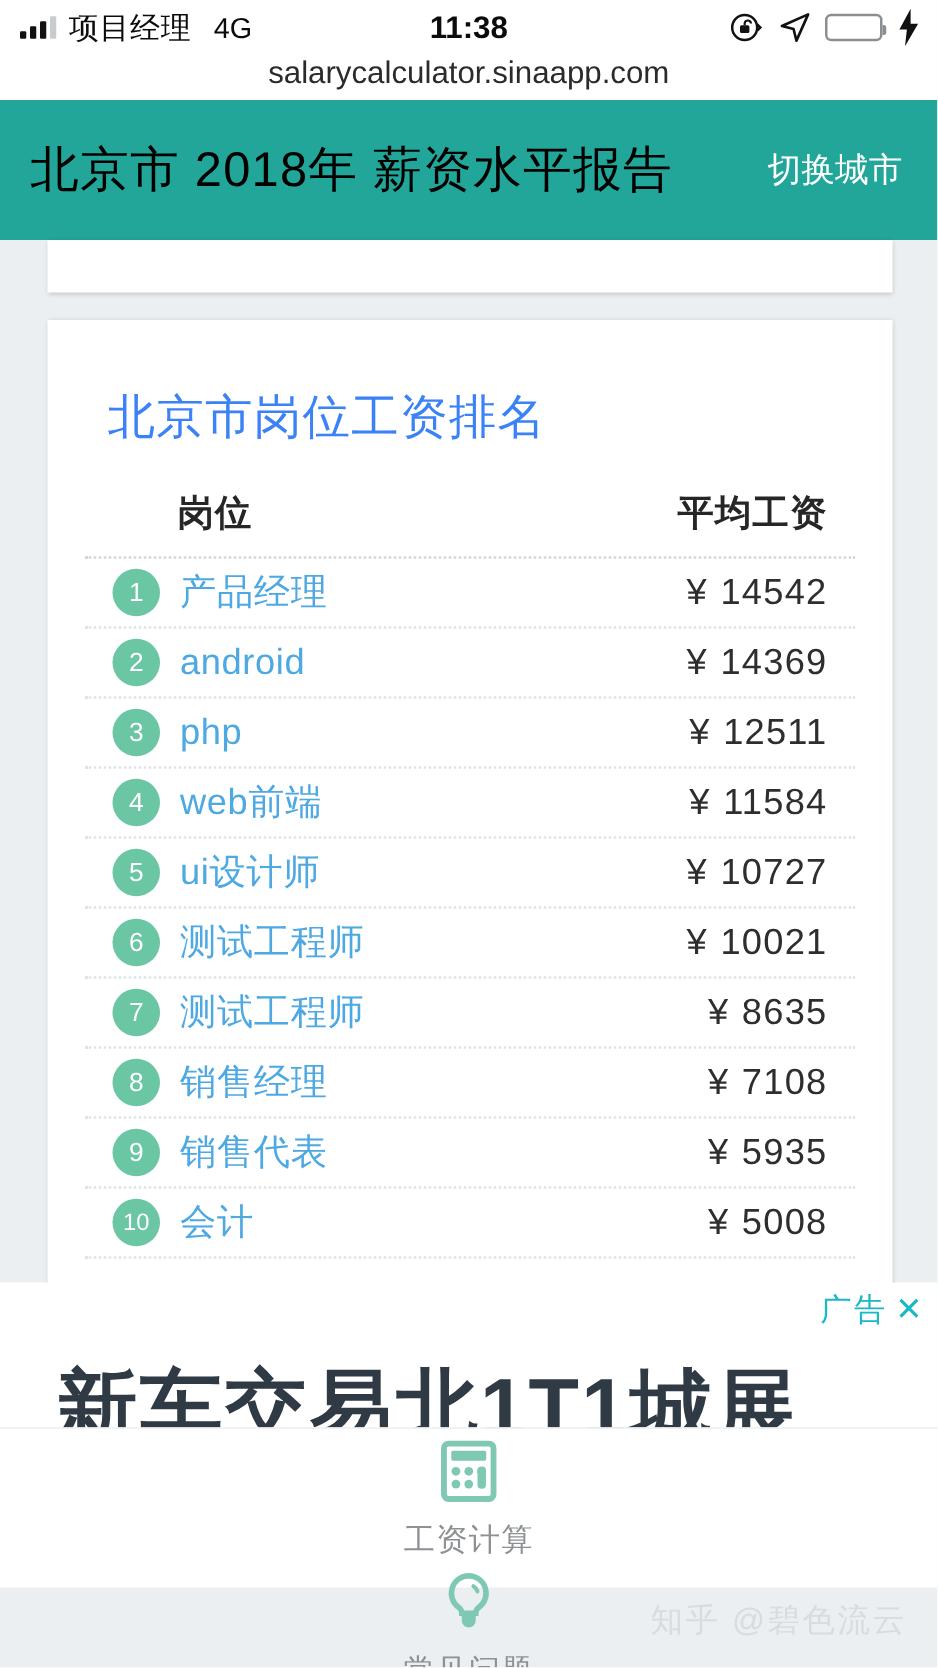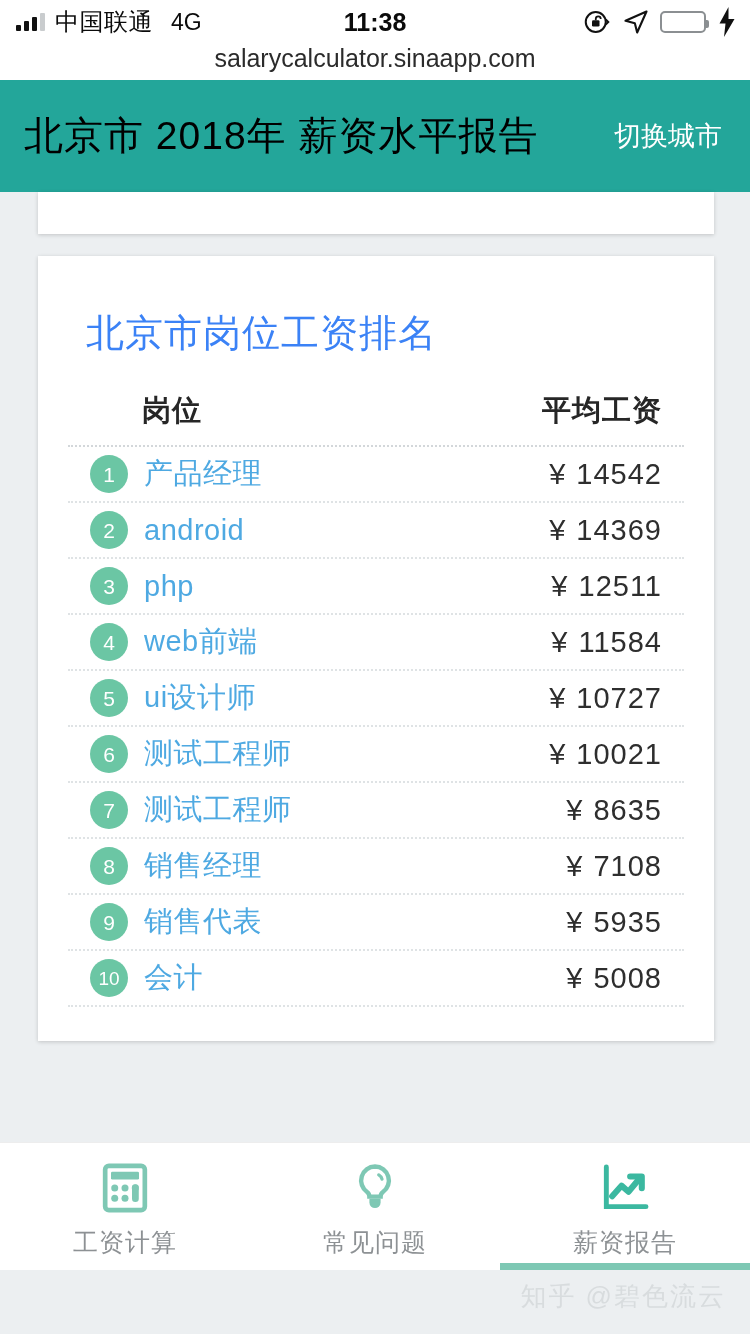--- a/index.html
+++ b/index.html
@@ -119,21 +119,21 @@
   }
   .ad-close { font-size:26px; color:#1ab9c4; }
   .ad-text {
     position:absolute; top:56px; left:44px; font-size:66px; font-weight:bold;
     color:#2f3a44; white-space:nowrap; letter-spacing:2px;
   }
 
   
   .tabbar {
     position:absolute; top:1142px; left:0; width:750px; height:128px;
-    background:#ffffff; display:flex; border-top:1px solid #ededed;
+    background:#ffffff; display:flex; border-top:1px solid #ededed;flex-direction:column;
   }
   .tab {
     flex:1; display:flex; flex-direction:column; align-items:center;
     justify-content:center; position:relative; padding-top:6px;
   }
   .tab-label { font-size:25px; color:#8d9194; margin-top:10px; letter-spacing:1px; }
   .tab.active .tab-underline {
     position:absolute; left:0; right:0; bottom:0; height:7px; background:#7ec8b4;
   }
   .ico { width:56px; height:56px; display:block; }
@@ -150,21 +150,21 @@
 <div id="page">
 
   <div class="statusbar">
     <div class="sb-left">
       <span class="sig">
         <i class="on"></i>
           <i class="on"></i>
           <i class="on"></i>
           <i></i>
       </span>
-      <span class="sb-carrier">中国联通</span>
+      <span class="sb-carrier">项目经理</span>
       <span class="sb-net">4G</span>
     </div>
     <div class="sb-time">11:38</div>
     <div class="sb-right">
       <svg class="ico" style="width:30px;height:30px" viewBox="0 0 24 24">
         <circle cx="11" cy="12" r="8" fill="none" stroke="#111" stroke-width="1.6"></circle>
         <rect x="8" y="10.5" width="6" height="5" rx="1" fill="#111"></rect>
         <path d="M11 10.5V9.5a2 2 0 0 1 4 0" fill="none" stroke="#111" stroke-width="1.4"></path>
         <path d="M19 10l2 2-2 2" fill="none" stroke="#111" stroke-width="1.6"></path>
       </svg>
@@ -250,20 +250,27 @@
             <div class="rank-row">
               <span class="badge wide">10</span>
               <span class="job">会计</span>
               <span class="sal"><span class="cur">¥</span><span>5008</span></span>
             </div>
           </div>
       </div>
     </div>
   </div>
 
+  <div class="ad">
+    <div class="ad-label">
+      <span>广告</span>
+      <span class="ad-close">✕</span>
+    </div>
+    <div class="ad-text">新车交易北1T1城展</div>
+  </div>
 
   <div class="tabbar">
 
     <div class="tab">
       <svg class="ico" viewBox="0 0 24 24">
         <rect x="3.5" y="2.5" width="17" height="19" rx="1.6" fill="none" stroke="#7ec8b4" stroke-width="2"></rect>
         <rect x="6" y="5" width="12" height="3.4" rx="0.6" fill="#7ec8b4"></rect>
         <circle cx="7.6" cy="12" r="1.5" fill="#7ec8b4"></circle>
         <circle cx="12" cy="12" r="1.5" fill="#7ec8b4"></circle>
         <circle cx="16.4" cy="12" r="1.5" fill="#7ec8b4"></circle>

